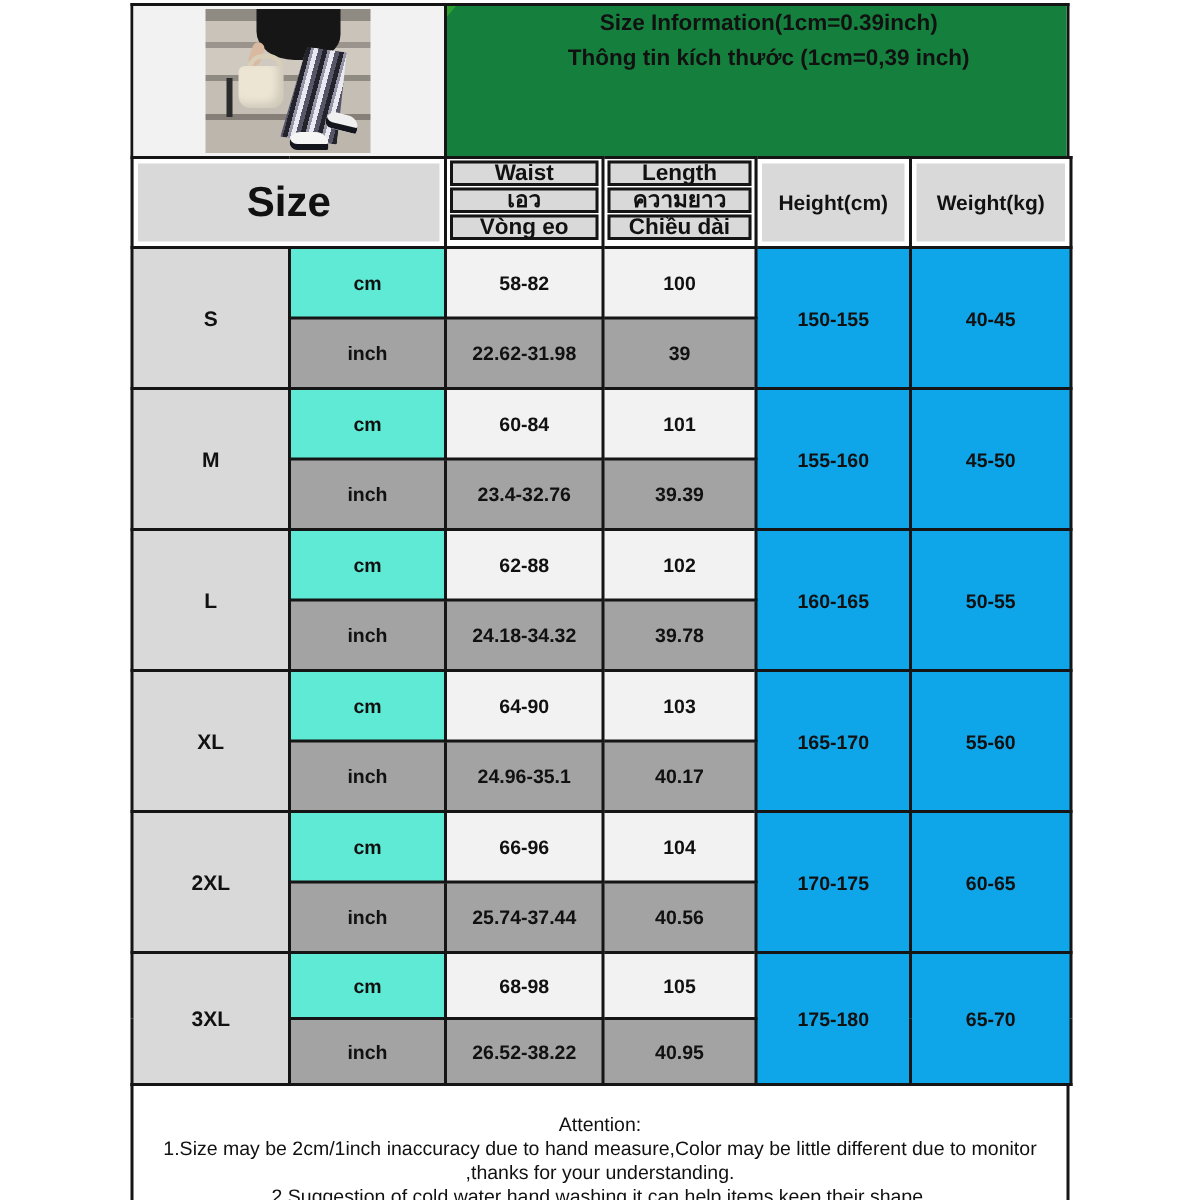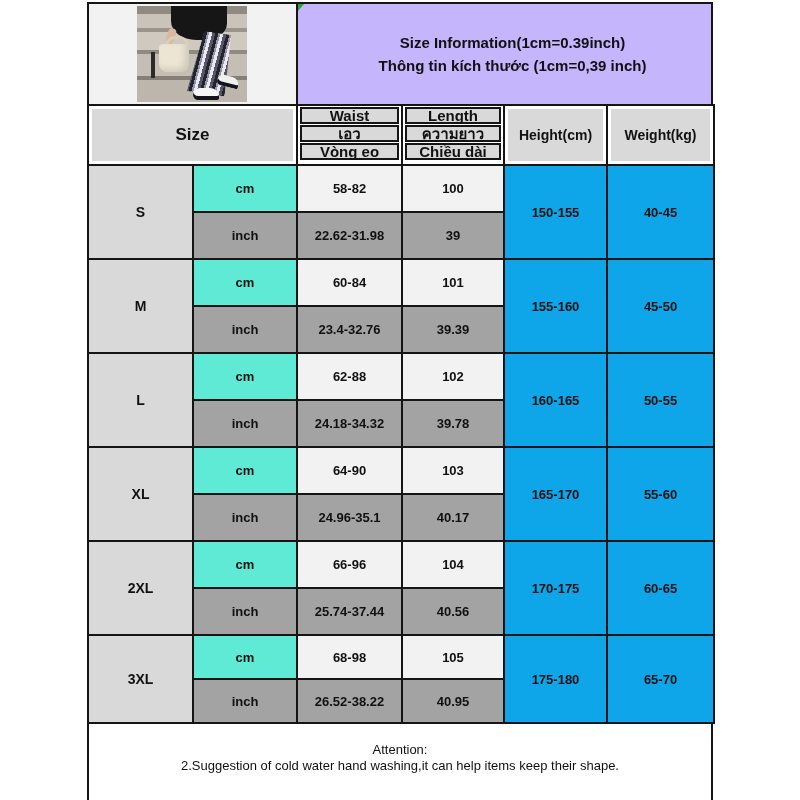--- a/index.html
+++ b/index.html
@@ -1,21 +1,21 @@
 <!DOCTYPE html>
 <html><head>
 <meta charset="utf-8">
 <style>
   html,body{margin:0;padding:0;background:#ffffff;width:800px;height:800px;
     font-family:"Liberation Sans","DejaVu Sans",sans-serif;color:#111;}
   .sheet{position:relative;width:626px;margin:2px 0 0 87px;}
   
   .top{display:flex;border:2px solid #151515;border-bottom:none;height:100px;position:relative;}
   .photo-cell{width:207px;border-right:2px solid #151515;background:#f2f2f2;position:relative;}
-  .title-cell{flex:1;background:#c4b5fd;display:flex;flex-direction:column;justify-content:center;
+  .title-cell{flex:1;background:#15803d;display:flex;flex-direction:column;
     align-items:center;text-align:center;font-weight:bold;font-size:15px;line-height:1.55;padding-left:16px;}
   .green-mark{position:absolute;left:209px;top:0;width:0;height:0;
     border-right:6px solid transparent;border-top:7px solid #2fa12f;}
   
   .photo{position:absolute;left:48px;top:2px;width:110px;height:96px;overflow:hidden;
     background:linear-gradient(180deg,#8f8a82 0 8px,#c9c3b9 8px 22px,#9a948c 22px 26px,
       #cfc9bf 26px 44px,#8f8a82 44px 48px,#c4beb4 48px 70px,#857f77 70px 74px,#bdb6ac 74px 100%);}
   .shirt{position:absolute;left:34px;top:-8px;width:56px;height:42px;background:#161616;border-radius:0 0 40% 45%;}
   .arm{position:absolute;left:30px;top:22px;width:8px;height:16px;background:#d9b9a0;border-radius:4px;transform:rotate(18deg);}
   .bag{position:absolute;left:22px;top:38px;width:30px;height:28px;background:#ece5d4;border-radius:4px 4px 8px 8px;box-shadow:inset -4px -3px 6px rgba(0,0,0,.12);}
@@ -31,21 +31,21 @@
   td{border:2px solid #151515;text-align:center;vertical-align:middle;
      font-weight:bold;font-size:13px;padding:0;}
   tr.sub{height:47px;}
   tr.sub-last{height:44px;}
   tr.hdr{height:60px;}
   td.sizecell{background:#d9d9d9;font-size:14px;}
   td.unit{background:#5eead4;}
   td.cmrow{background:#f2f2f2;}
   td.inchrow{background:#a3a3a3;}
   td.hw{background:#0ea5e9;}
-  td.hdr-big{background:#d9d9d9;box-shadow:inset 0 0 0 3px #fff;font-size:17px;}
+  td.hdr-big{background:#d9d9d9;box-shadow:inset 0 0 0 3px #fff;font-size:28px;}
   td.hdr-plain{background:#d9d9d9;box-shadow:inset 0 0 0 3px #fff;font-size:14px;}
   td.hdr-stack{background:#ffffff;vertical-align:top;}
   .mini{height:13px;margin:1px 2px;background:#d9d9d9;border:2px solid #151515;
     display:flex;align-items:center;justify-content:center;font-weight:bold;font-size:15px;line-height:1;}
   
   .attention{border:2px solid #151515;margin-top:-2px;height:69px;padding-top:18px;
     text-align:center;font-size:13px;font-weight:normal;line-height:1.22;}
 </style>
 </head>
 <body>
@@ -180,16 +180,17 @@
     <tr class="sub-last">
       <td class="inchrow">inch</td>
       <td class="inchrow">26.52-38.22</td>
       <td class="inchrow">40.95</td>
     </tr>
   </tbody>
     </table>
 
   <div class="attention">
     <div>Attention:</div>
+    <div>1.Size may be 2cm/1inch inaccuracy due to hand measure,Color may be little different due to monitor ,thanks for your understanding.</div>
     <div>2.Suggestion of cold water hand washing,it can help items keep their shape.</div>
   </div>
 
 </div>
 
 </body></html>

